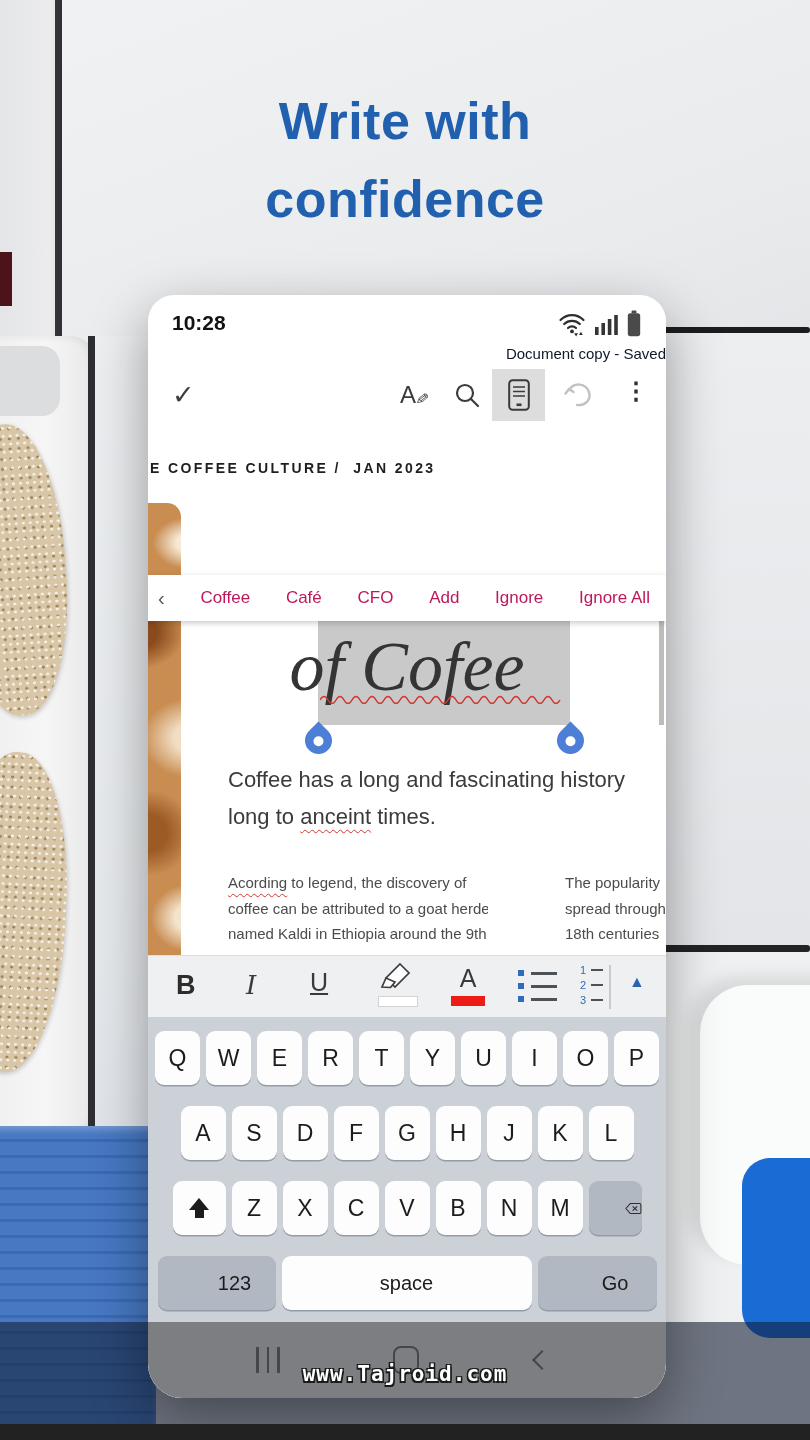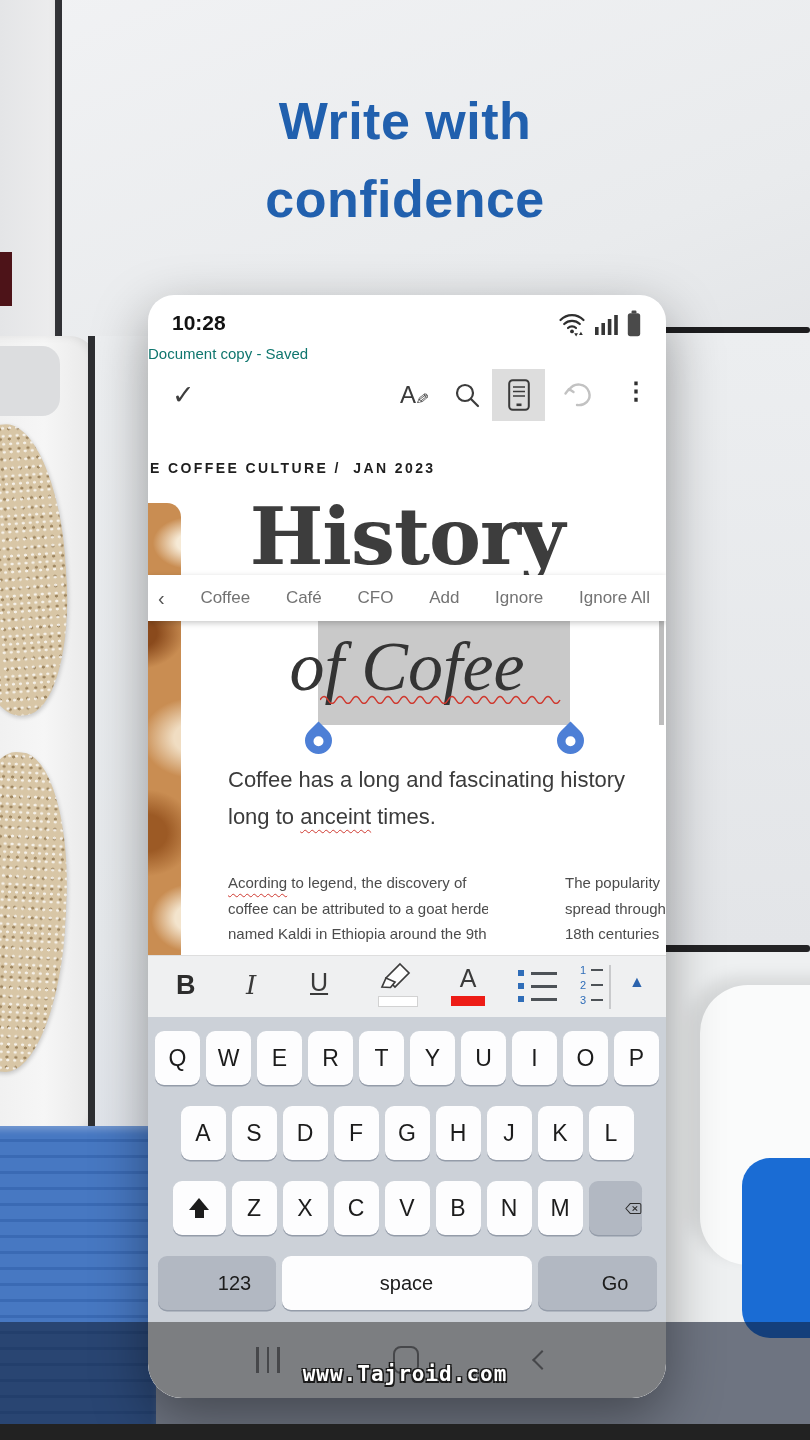--- a/index.html
+++ b/index.html
@@ -62,21 +62,21 @@
     font-weight:700; font-size:52px; line-height:78px; color:#2160ae; letter-spacing:0.5px; }
 
   
   .phone {
     left:148px; top:295px; width:518px; height:1103px; z-index:10;
     background:#ffffff; border-radius:26px 26px 34px 34px;
     box-shadow:0 20px 55px rgba(0,0,0,0.38);
     overflow:hidden;
   }
   .time { left:24px; top:16px; font-size:21px; font-weight:600; color:#121212; }
-  .doc-title { left:0; top:50px; width:100%; text-align:left; font-size:15px; color:#0f766e; }
+  .doc-title { left:0; top:50px; width:100%; text-align:right; font-size:15px; color:#0f172a; }
 
   .icon-check { left:24px; top:84px; font-size:27px; color:#3e3e3e; }
   .icon-format { left:252px; top:86px; font-size:24px; color:#3a3a3a; }
   .icon-format .pencil { position:absolute; left:15px; top:8px; font-size:16px; transform:rotate(96deg); color:#3a3a3a; }
   .icon-search { left:305px; top:86px; }
   .btn-mobileview { left:344px; top:74px; width:53px; height:52px; background:#dddddd; display:flex; align-items:center; justify-content:center; }
   .icon-undo { left:414px; top:84px; }
   .icon-overflow { left:476px; top:82px; font-size:24px; font-weight:700; color:#2f2f2f; letter-spacing:0; }
 
   
@@ -95,21 +95,21 @@
   .h-history { left:0; top:203px; width:100%; text-align:center; z-index:1;
     font-family:"DejaVu Serif","Liberation Serif",serif; font-size:78px; line-height:1;
     font-weight:600; color:#3d3d3d; letter-spacing:-1px; }
   .suggest-bar {
     left:0; top:280px; width:518px; height:46px; background:#fff; z-index:6;
     box-shadow:0 2px 6px rgba(0,0,0,0.22);
     display:flex; align-items:center; padding:0 16px 0 10px; gap:0;
     justify-content:space-between;
   }
   .suggest-bar .chev { font-size:20px; color:#555; }
-  .suggest-item { font-size:17px; color:#737373; }
+  .suggest-item { font-size:17px; color:#be185d; }
   .sel-rect { left:170px; top:326px; width:252px; height:104px; background:#c9c9c9; z-index:1; }
   .h-cofee { left:0; top:337px; width:100%; text-align:center; z-index:2;
     font-family:Liberation Serif, serif; font-style:italic;
     font-size:70px; line-height:1; color:#343434; }
   .squiggle-big { left:172px; top:400px; z-index:3; }
   .doc-scrollbar { left:511px; top:326px; width:5px; height:104px; background:#bdbdbd; z-index:3; }
   .handle { width:27px; height:27px; background:#4d7fd6; border-radius:0 50% 50% 50%;
     transform:rotate(45deg); z-index:4; }
   .handle::after { content:""; position:absolute; left:8.5px; top:8.5px; width:10px; height:10px;
     background:#fff; border-radius:50%; }
@@ -248,21 +248,20 @@
     </div>
     <svg class="abs icon-undo" width="32" height="30" viewBox="0 0 32 30">
       <path d="M7 11 C12 3,24 4,27 13 C29.5 21,23 27,15 26" fill="none" stroke="#c2c2c2" stroke-width="2.4" stroke-linecap="round"></path>
       <path d="M3.5 14.5 L7 10 L11.5 13" fill="none" stroke="#c2c2c2" stroke-width="2.4" stroke-linecap="round" stroke-linejoin="round"></path>
     </svg>
     <div class="abs icon-overflow">⋮</div>
 
     <div class="abs docarea"></div>
     <div class="abs eyebrow">E COFFEE CULTURE /  JAN 2023</div>
     <div class="abs latte"></div>
-    <div class="abs h-history">History</div>
 
     <div class="abs sel-rect"></div>
     <div class="abs h-cofee"><span>of </span><span>Cofee</span></div>
     <svg class="abs squiggle-big" width="248" height="9" viewBox="0 0 248 9">
       <path d="M0 5 q4 -7 8 0 t8 0 t8 0 t8 0 t8 0 t8 0 t8 0 t8 0 t8 0 t8 0 t8 0 t8 0 t8 0 t8 0 t8 0 t8 0 t8 0 t8 0 t8 0 t8 0 t8 0 t8 0 t8 0 t8 0 t8 0 t8 0 t8 0 t8 0 t8 0 t8 0" fill="none" stroke="#cf382e" stroke-width="1.5"></path>
     </svg>
     <div class="abs doc-scrollbar"></div>
     <div class="abs handle handle-l"></div>
     <div class="abs handle handle-r"></div>
 

